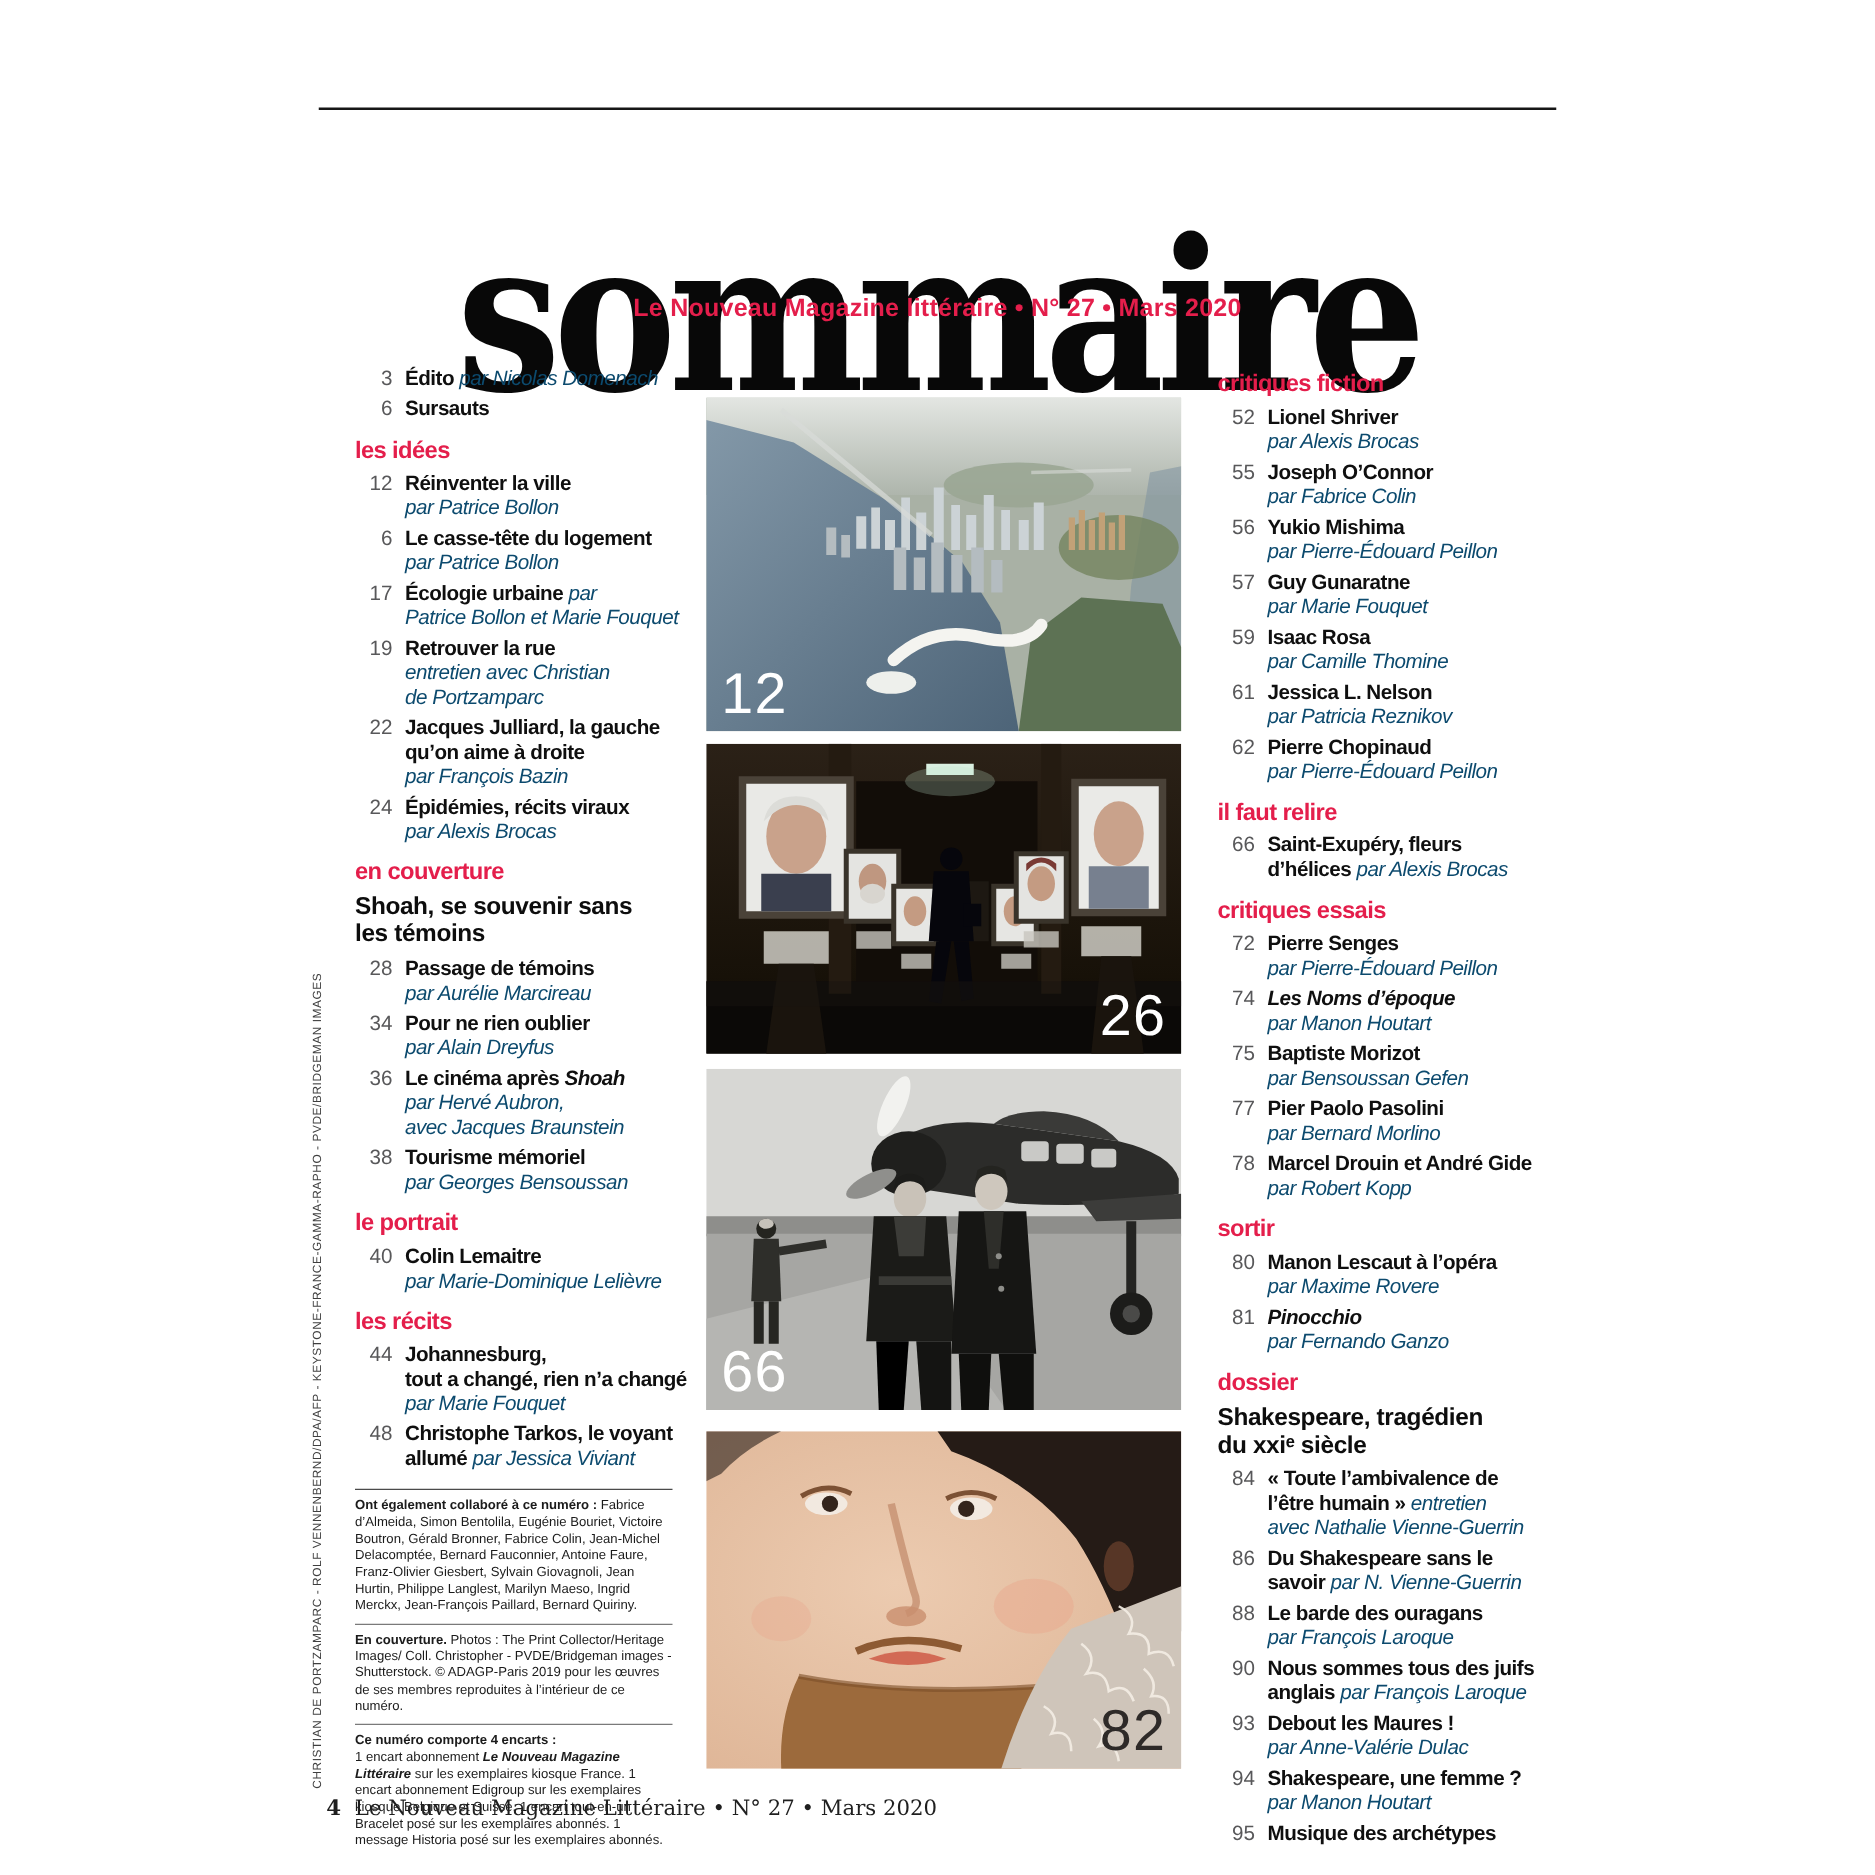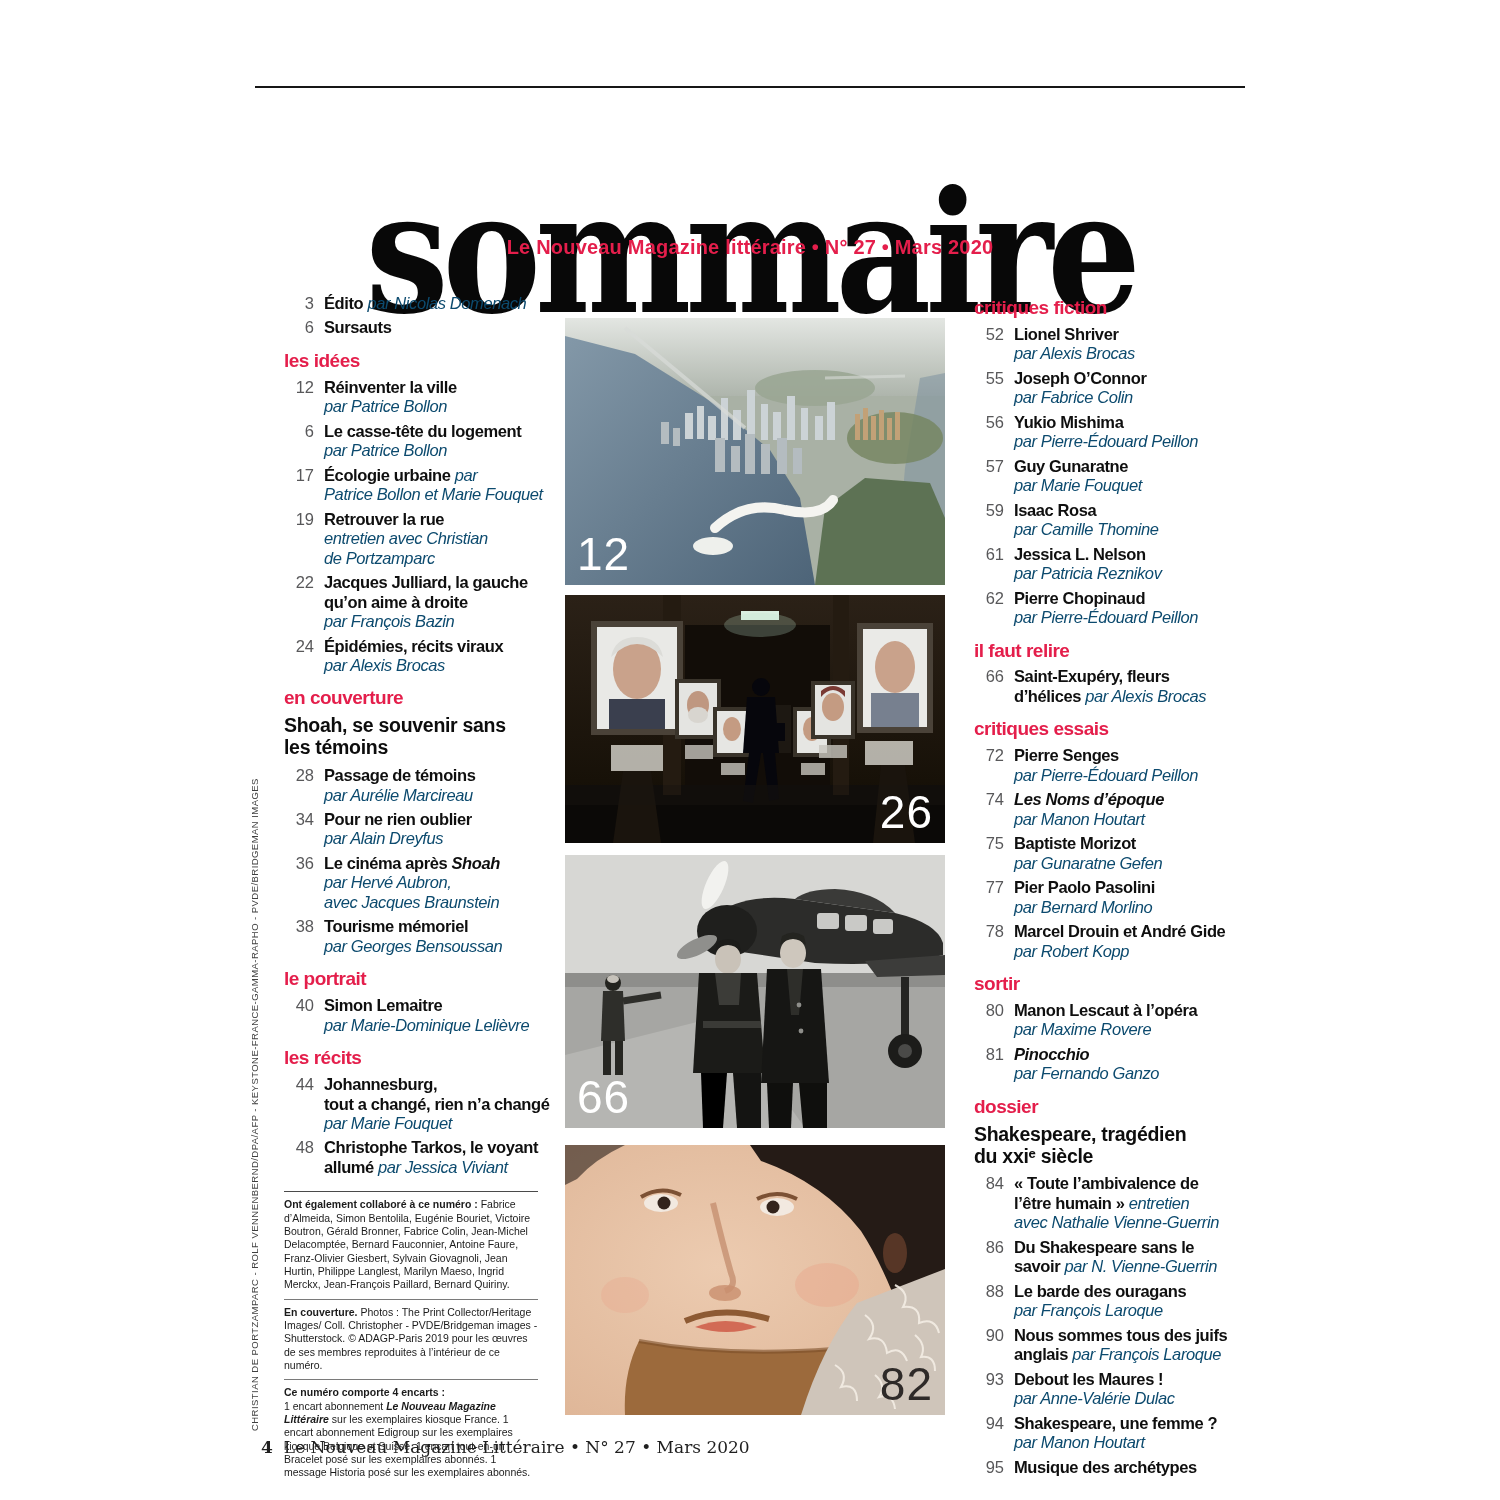--- a/index.html
+++ b/index.html
@@ -156,21 +156,21 @@
           <div class="line"><span class="s-b">Tourisme mémoriel</span></div>
           <div class="line"><span class="s-i">par Georges Bensoussan</span></div>
         </div>
       </div>
     </div>
     <div class="sec">le portrait</div>
     <div class="items">
       <div class="item">
         <div class="num">40</div>
         <div class="itext">
-          <div class="line"><span class="s-b">Simon Lemaitre</span></div>
+          <div class="line"><span class="s-b">Colin Lemaitre</span></div>
           <div class="line"><span class="s-i">par Marie-Dominique Lelièvre</span></div>
         </div>
       </div>
     </div>
     <div class="sec">les récits</div>
     <div class="items">
       <div class="item">
         <div class="num">44</div>
         <div class="itext">
           <div class="line"><span class="s-b">Johannesburg,</span></div>
@@ -268,21 +268,21 @@
         <div class="num">74</div>
         <div class="itext">
           <div class="line"><span class="s-bi">Les Noms d’époque</span></div>
           <div class="line"><span class="s-i">par Manon Houtart</span></div>
         </div>
       </div>
       <div class="item">
         <div class="num">75</div>
         <div class="itext">
           <div class="line"><span class="s-b">Baptiste Morizot</span></div>
-          <div class="line"><span class="s-i">par Gunaratne Gefen</span></div>
+          <div class="line"><span class="s-i">par Bensoussan Gefen</span></div>
         </div>
       </div>
       <div class="item">
         <div class="num">77</div>
         <div class="itext">
           <div class="line"><span class="s-b">Pier Paolo Pasolini</span></div>
           <div class="line"><span class="s-i">par Bernard Morlino</span></div>
         </div>
       </div>
       <div class="item">

